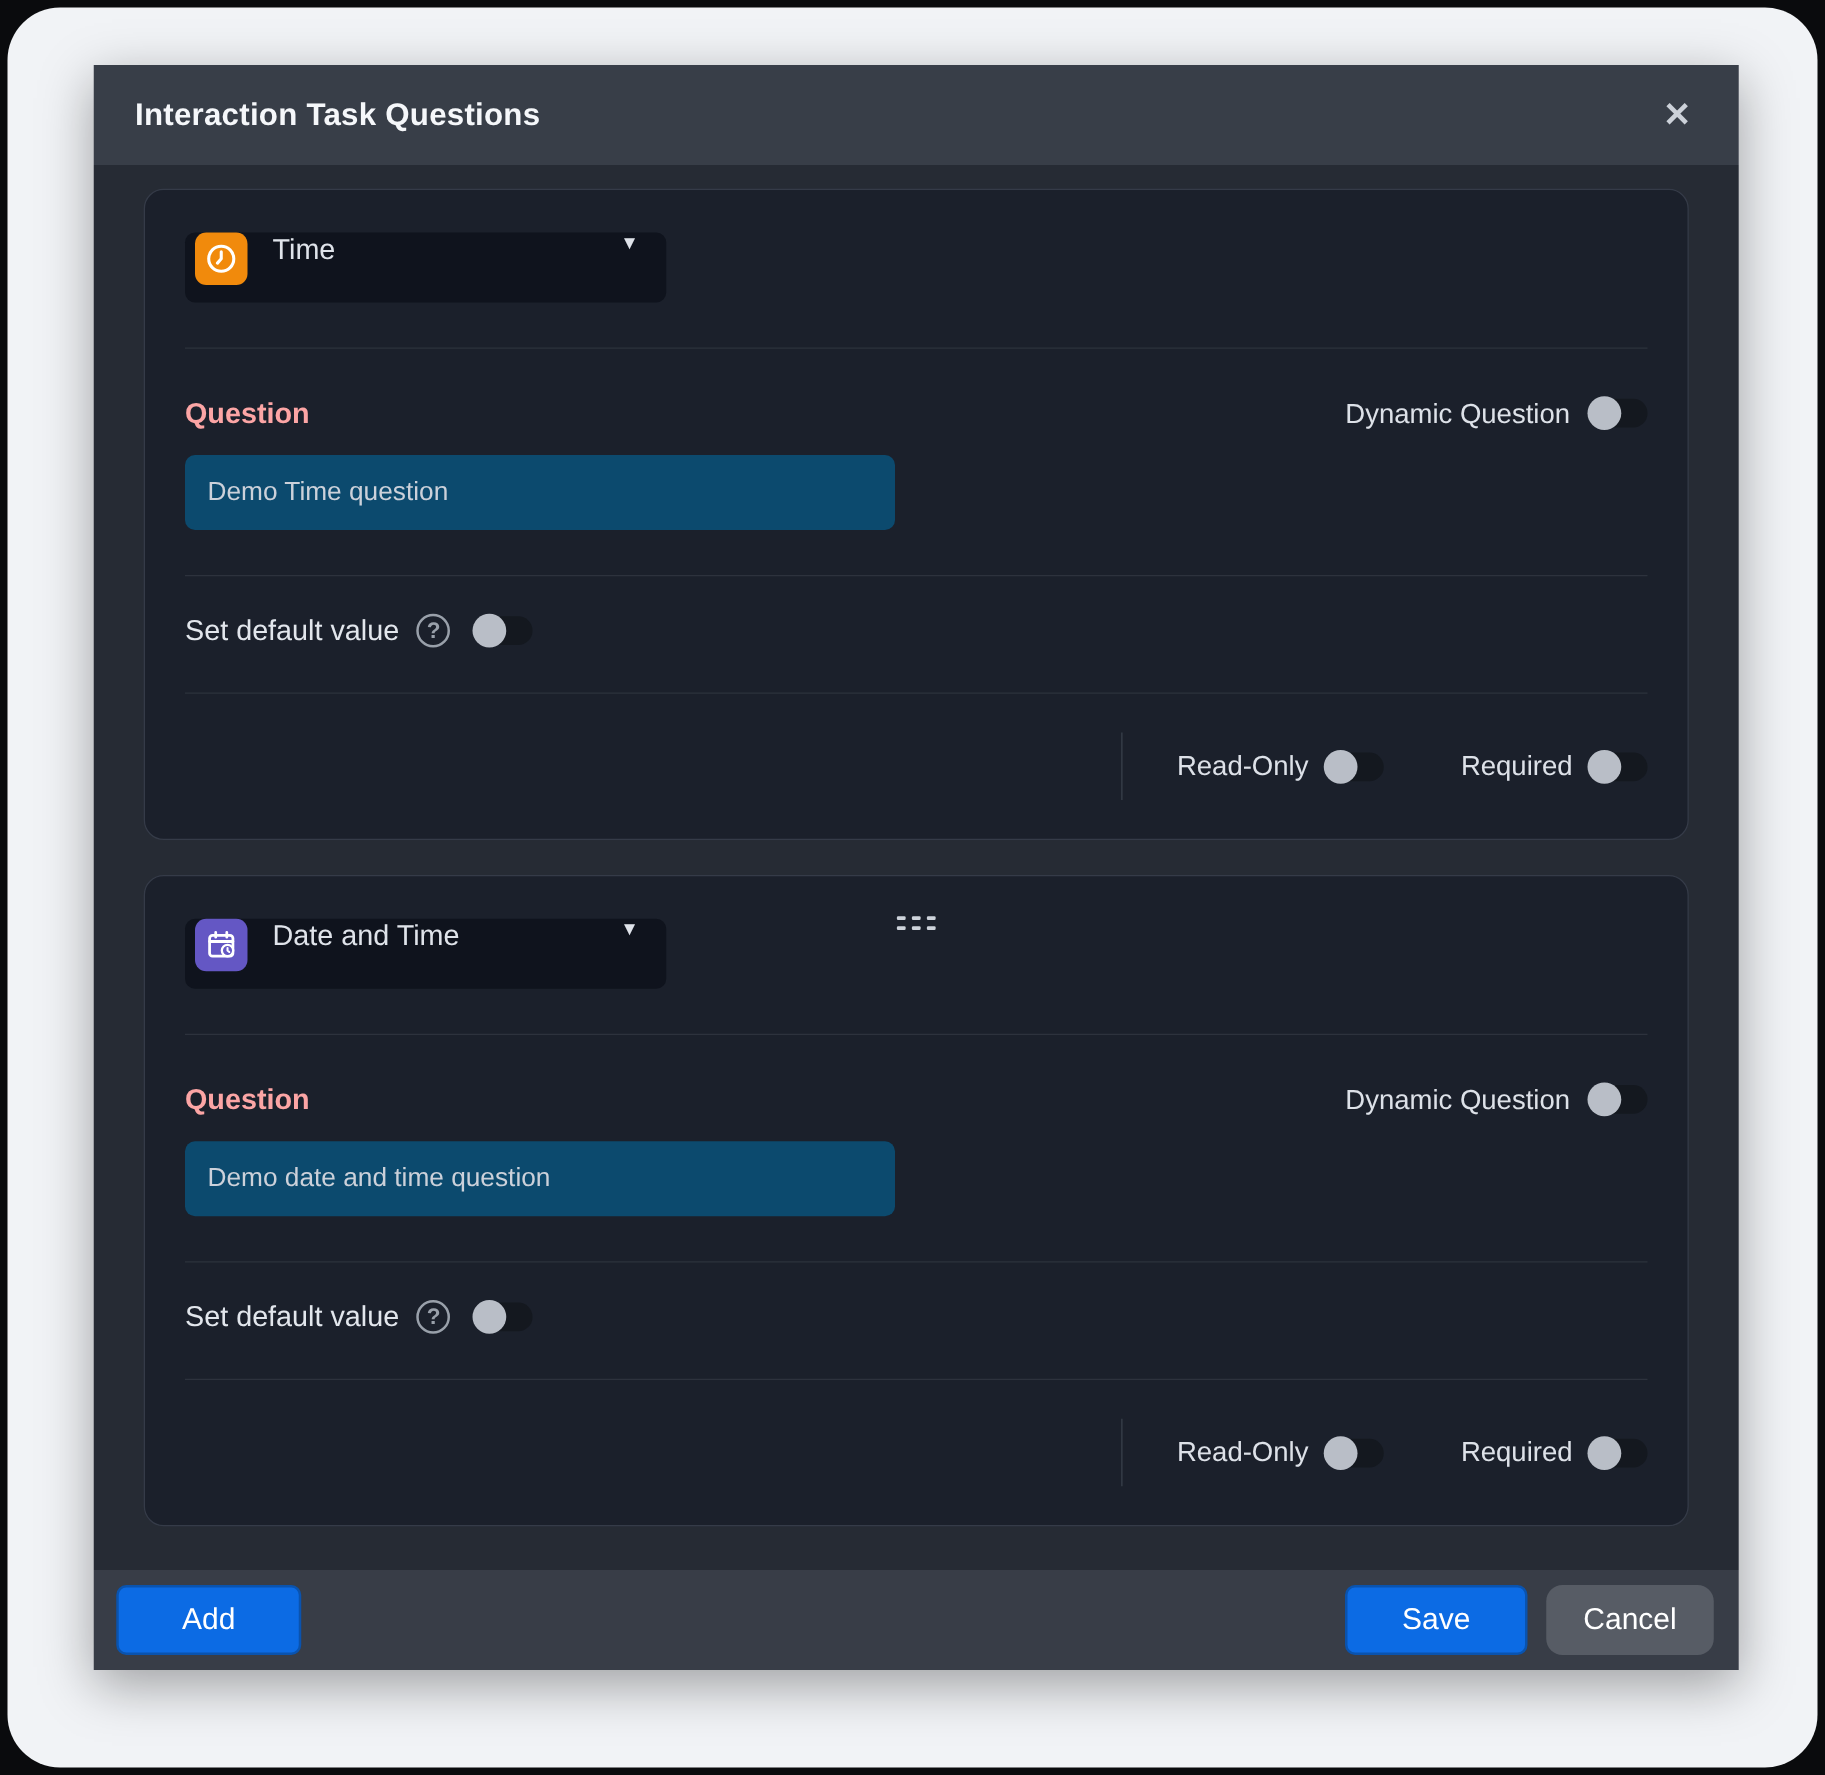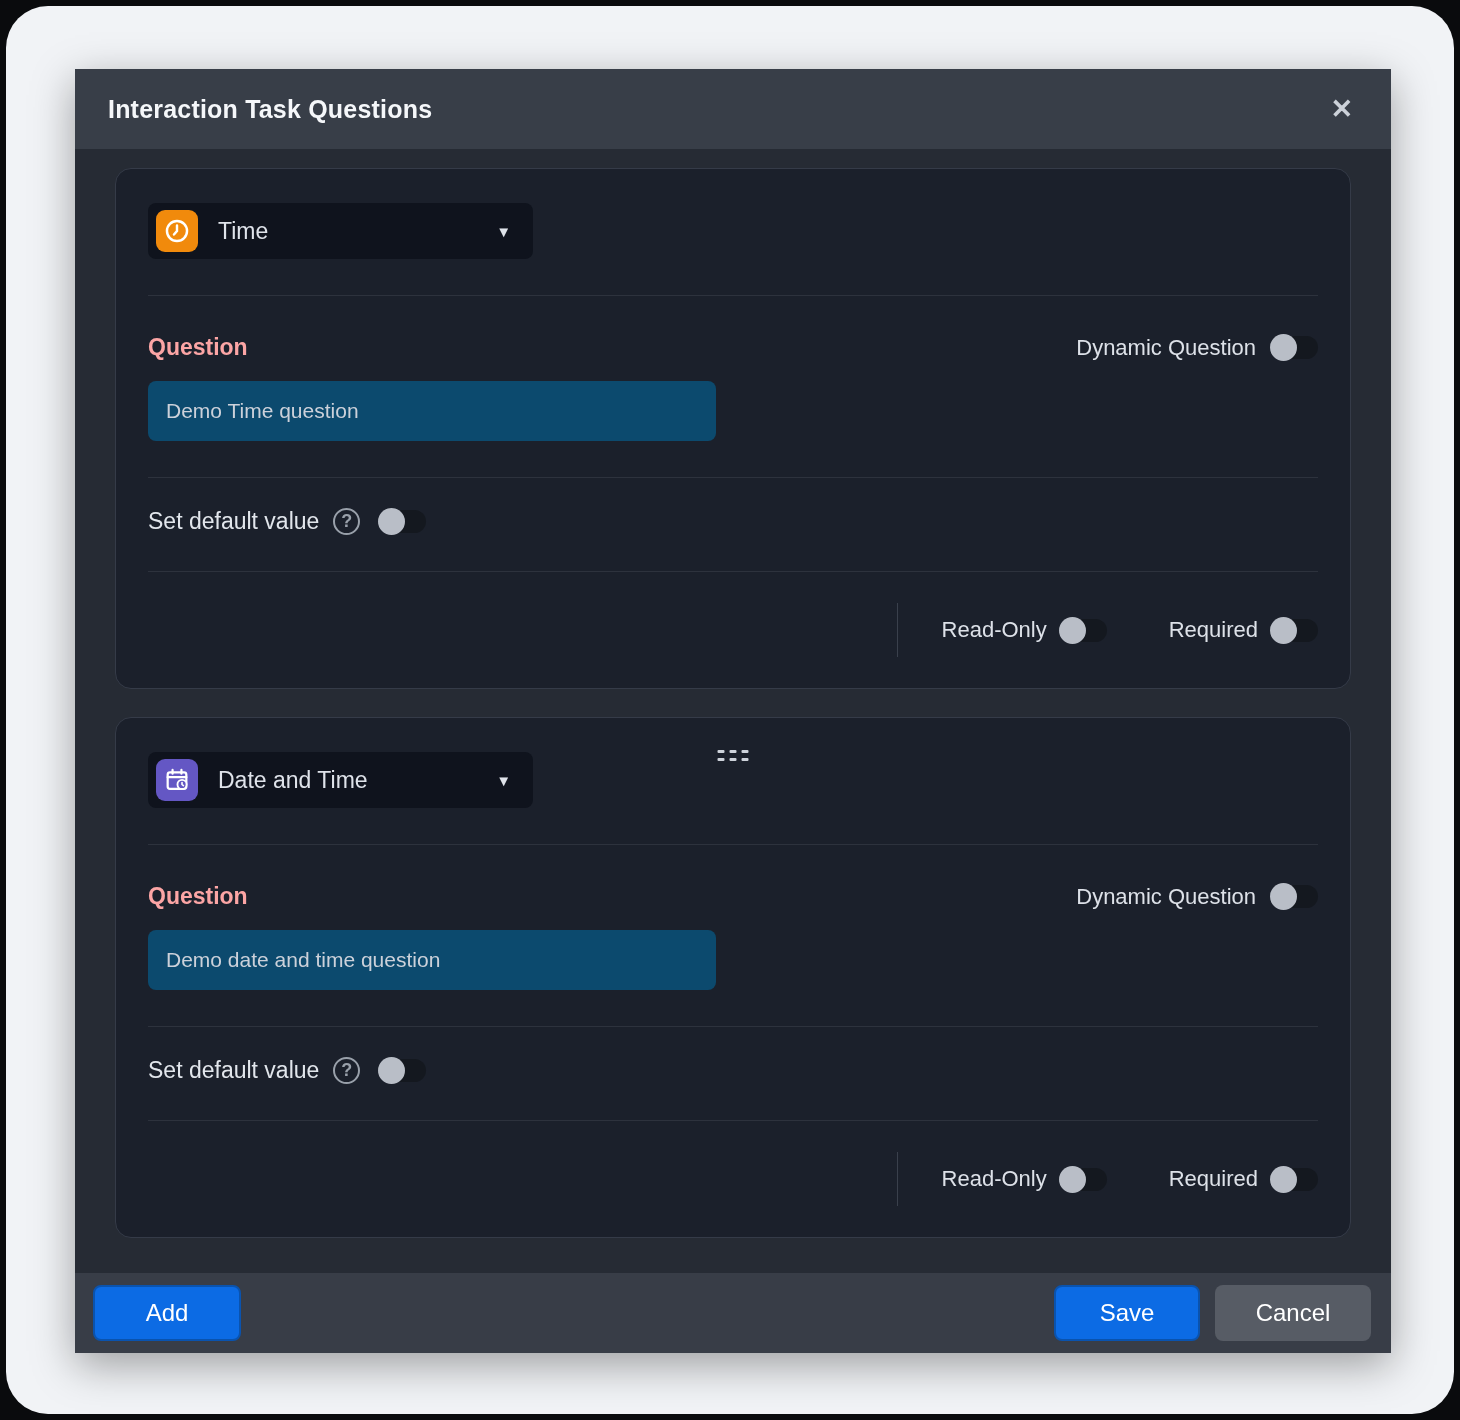--- a/index.html
+++ b/index.html
@@ -13,21 +13,21 @@
   .frame {
     position: absolute;
     inset: 6px;
     border-radius: 42px;
     background: #f1f3f6;
     overflow: hidden;
   }
   .modal {
     position: absolute;
     left: 69px;
-    top: 63px;
+    top: 46px;
     width: 1316px;
     height: 1284px;
     display: flex;
     flex-direction: column;
     box-shadow: 0 12px 40px rgba(0,0,0,0.35);
   }
   .modal-header {
     flex: 0 0 80px;
     background: #383e48;
     display: flex;
@@ -69,21 +69,20 @@
     gap: 5px 5px;
   }
   .drag-dot { width: 7px; height: 3px; background: #ced3db; border-radius: 1px; }
 
   .type-select {
     width: 385px;
     height: 56px;
     background: #0f131d;
     border-radius: 8px;
     display: flex;
-    align-items: center;
     padding: 0 22px 0 8px;
     cursor: pointer;
   }
   .type-icon {
     width: 42px; height: 42px;
     border-radius: 9px;
     display: flex; align-items: center; justify-content: center;
     margin-right: 20px;
     flex: 0 0 auto;
   }
@@ -178,21 +177,21 @@
     border-radius: 8px;
     font-size: 24px;
     font-family: "Liberation Sans", sans-serif;
     display: flex; align-items: center; justify-content: center;
     cursor: pointer;
     border: none;
     color: #ffffff;
   }
   .btn-add { width: 148px; background: #0c6be4; border: 2px solid #0a53ae; margin-right: auto; }
   .btn-save { width: 146px; background: #0c6be4; border: 2px solid #0a53ae; }
-  .btn-cancel { width: 156px; background: #575c65; margin-left: 15px; }
+  .btn-cancel { width: 134px; background: #575c65; margin-left: 15px; border-radius: 13px; }
 </style>
 </head>
 <body>
 
 <div class="frame">
   <div class="modal">
 
     <div class="modal-header">
       <div class="modal-title">Interaction Task Questions</div>
       <div class="close-btn">✕</div>

